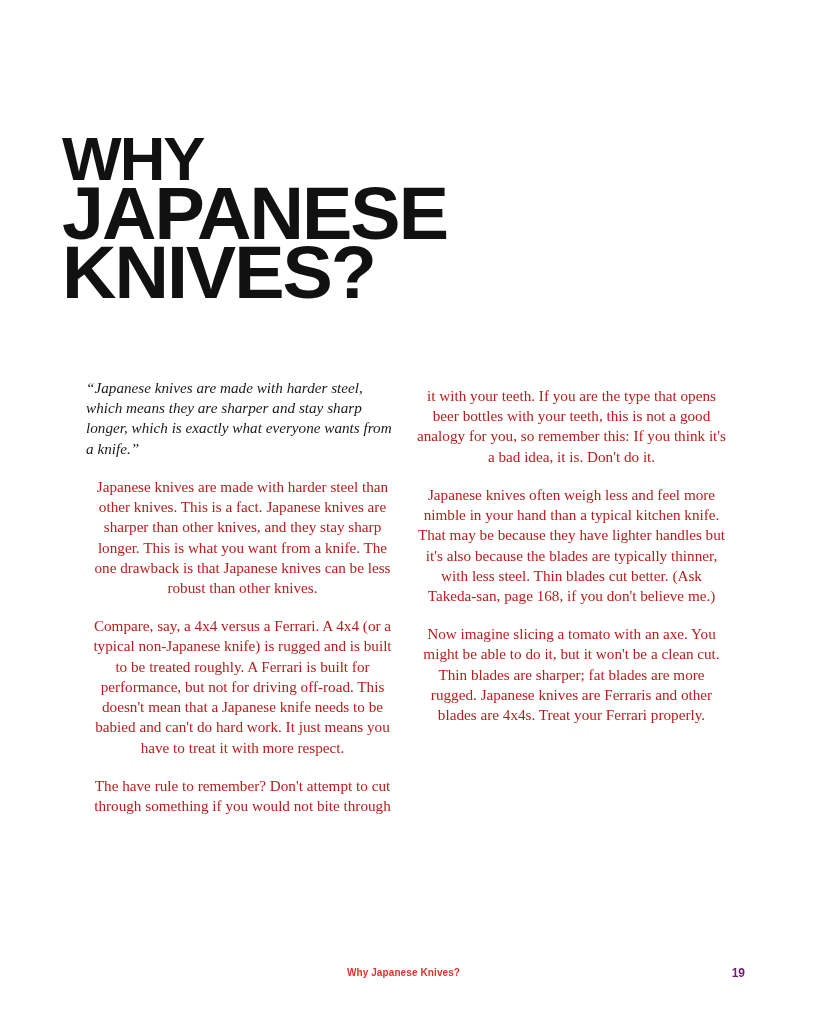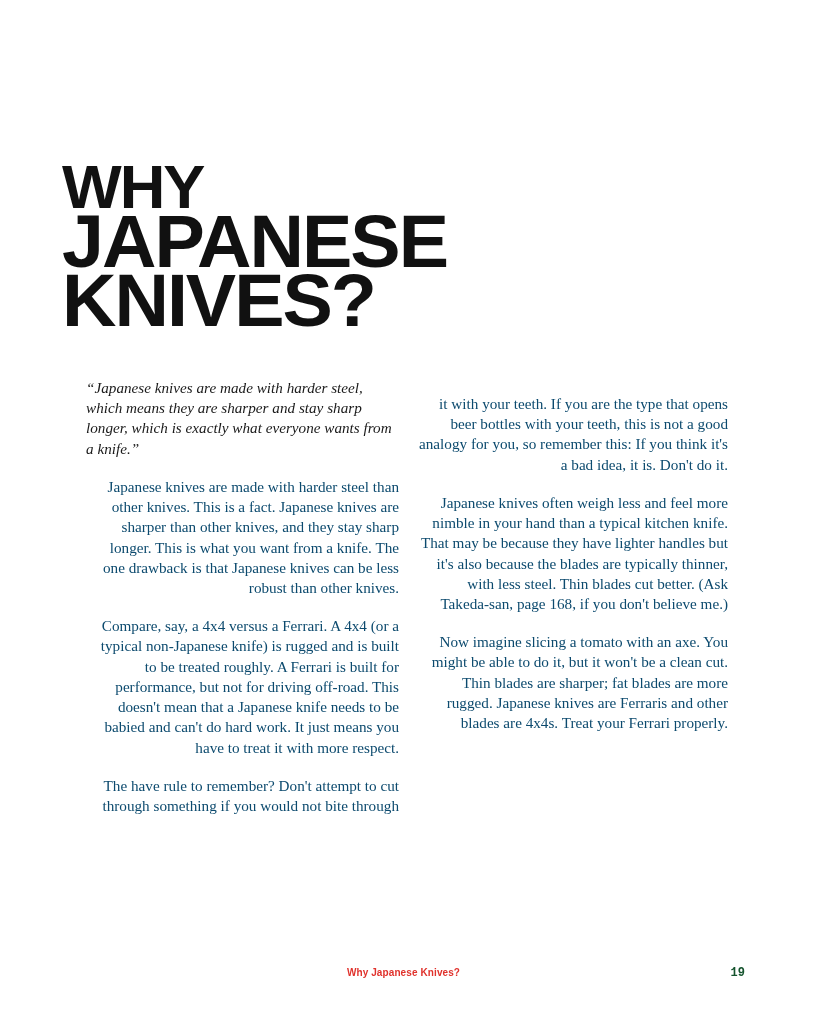--- a/index.html
+++ b/index.html
@@ -12,21 +12,21 @@
     width: 819px;
     height: 1023px;
     background: #ffffff;
     overflow: hidden;
     font-family: "Liberation Serif", serif;
     color: #1a1a1a;
   }
   .title-block {
     position: absolute;
     left: 62px;
-    top: 162px;
+    top: 134px;
     width: 620px;
   }
   .title-line {
     font-family: "Liberation Sans", sans-serif;
     font-weight: bold;
     color: #111111;
     letter-spacing: -2px;
     line-height: 0.80;
     margin: 0;
     text-transform: uppercase;
@@ -42,25 +42,25 @@
     left: 86px;
     top: 378px;
     width: 650px;
     display: flex;
     gap: 16px;
   }
   .col {
     width: 313px;
   }
   p.body {
-    margin: 16px 0 18px 0;
+    margin: 8px 0 18px 0;
     font-size: 15.2px;
     line-height: 1.33;
-    text-align: right;
-    color: #0c4a6e;
+    text-align: center;
+    color: #b91c1c;
   }
   p.quote {
     margin: 0 0 18px 0;
     font-size: 15.2px;
     line-height: 1.33;
     color: #1a1a1a;
   }
   .quote .italic {
     font-style: italic;
   }
@@ -79,24 +79,24 @@
     font-family: "Liberation Sans", sans-serif;
     font-weight: bold;
     font-size: 10px;
     color: #e0322c;
     letter-spacing: 0.1px;
   }
   .footer-page {
     position: absolute;
     right: 62px;
     top: -1px;
-    font-family: Liberation Mono, monospace;
+    font-family: Liberation Sans, sans-serif;
     font-weight: bold;
     font-size: 12px;
-    color: #14532d;
+    color: #701a75;
   }
 </style>
 </head>
 <body>
 
 <div class="page">
 
   <div class="title-block">
     <div class="title-line title-line-1">WHY</div>
     <div class="title-line title-line-2">JAPANESE</div>

